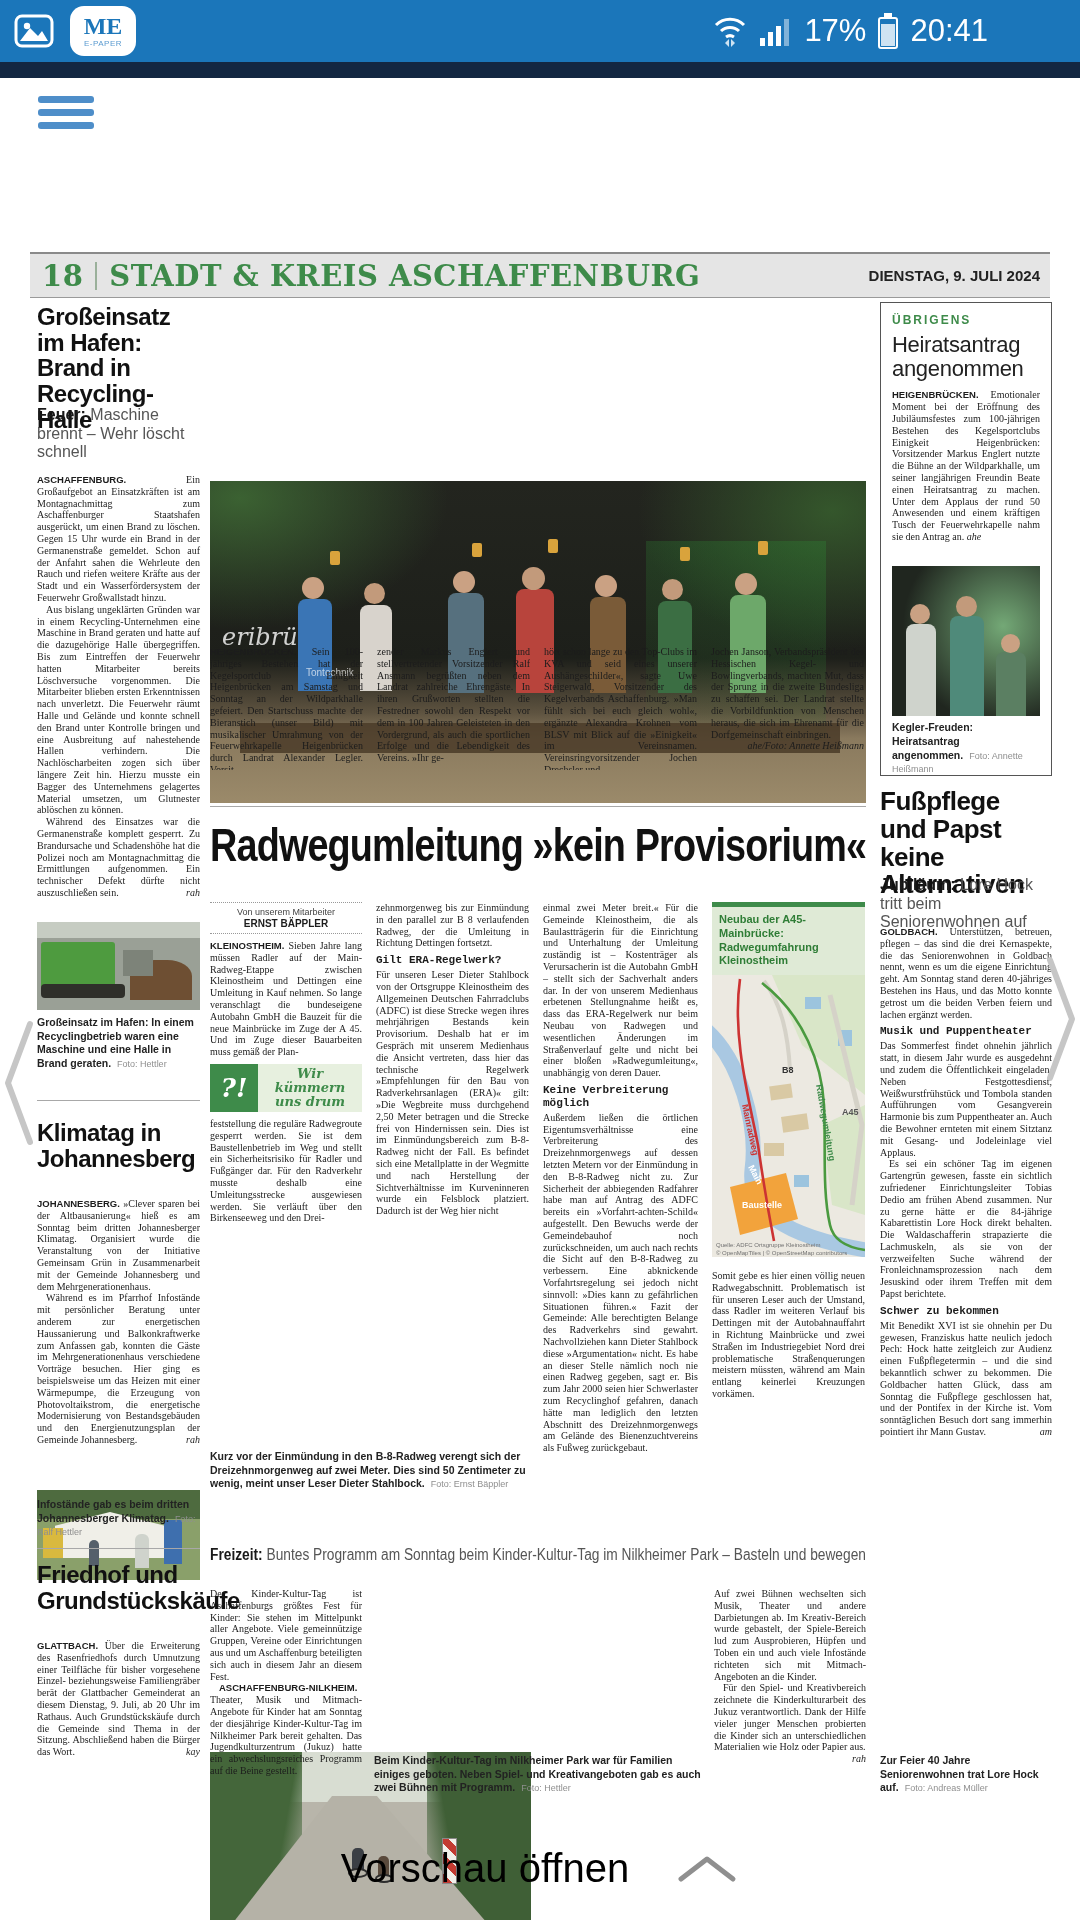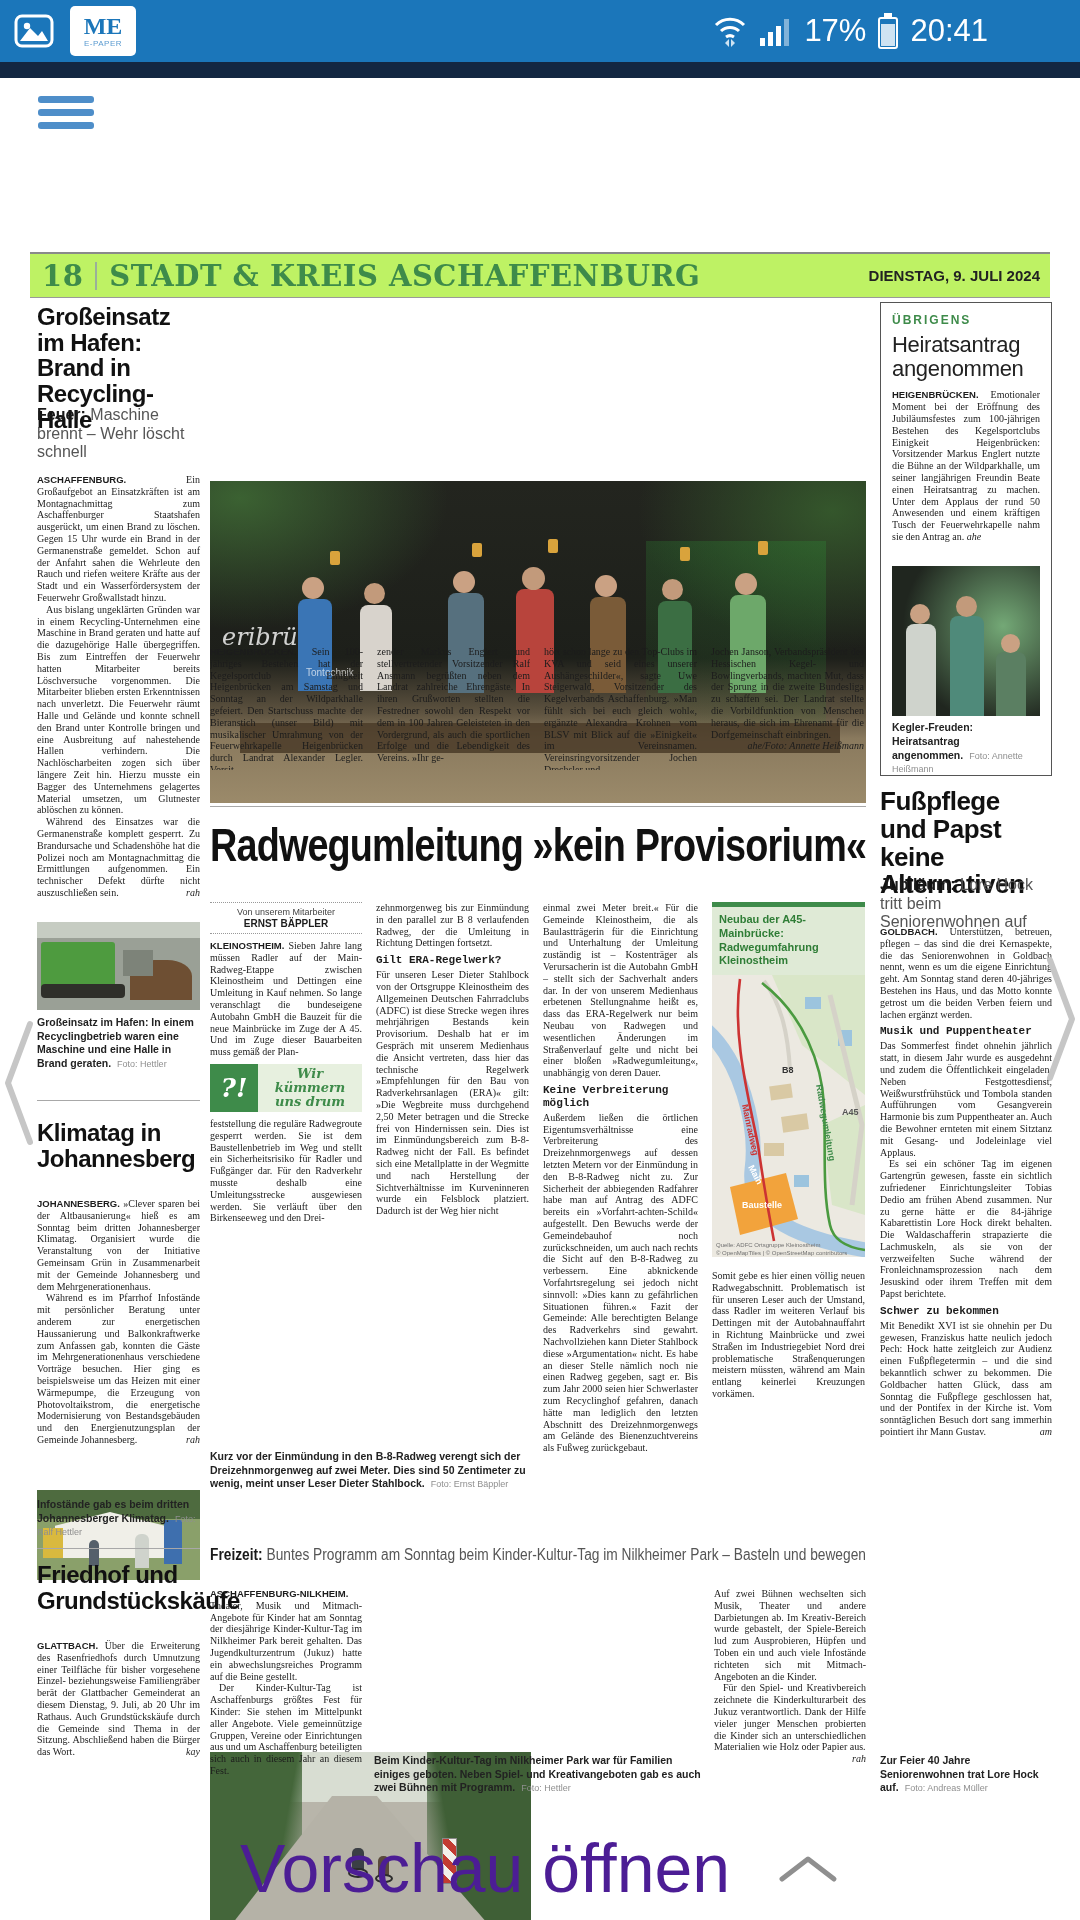--- a/index.html
+++ b/index.html
@@ -4,35 +4,35 @@
 <style>
   *{margin:0;padding:0;box-sizing:border-box}
   html,body{background:#fff}
   body{font-family:"Liberation Sans",sans-serif;color:#1c1c1c}
   #screen{position:relative;width:1080px;height:1920px;background:#fff;overflow:hidden}
   .abs{position:absolute}
 
   
   .statusbar{position:absolute;left:0;top:0;width:1080px;height:62px;background:#1b76ba;display:flex;align-items:center;padding:0 14px;color:#fff}
   .darkstrip{position:absolute;left:0;top:62px;width:1080px;height:16px;background:#132742}
-  .melogo{margin-left:16px;background:#fff;border-radius:5px;width:66px;height:50px;display:flex;flex-direction:column;align-items:center;justify-content:center;line-height:1}
+  .melogo{margin-left:16px;background:#fff;border-radius:14px;width:66px;height:50px;display:flex;flex-direction:column;align-items:center;justify-content:center;line-height:1}
   .melogo .l1{font-family:"Liberation Serif",serif;font-weight:bold;font-size:24px;color:#1b76ba}
   .melogo .l2{font-size:8px;color:#5b9bd0;letter-spacing:.5px;margin-top:2px}
   .sbright{margin-left:auto;display:flex;align-items:center;gap:12px;padding-right:78px}
   .sbtext{font-size:31px;font-weight:400;color:#fff}
   .battery{position:relative;width:20px;height:32px;border:2px solid #fff;border-radius:3px;margin-top:3px}
   .battery:before{content:"";position:absolute;left:4px;top:-6px;width:8px;height:4px;background:#fff}
   .battery .fill{position:absolute;left:1px;right:1px;bottom:1px;height:22px;background:#cfe3f2}
 
   
   .hamburger{position:absolute;left:38px;top:96px;width:56px;cursor:pointer}
   .hamburger span{display:block;height:7px;border-radius:3px;background:#4e8ec9;margin-bottom:6px}
 
   
-  .pageheader{position:absolute;left:30px;top:252px;width:1020px;height:46px;background:#bef264;border-top:2px solid #8a8a8a;border-bottom:1px solid #9a9a9a;display:flex;align-items:center}
+  .pageheader{position:absolute;left:30px;top:252px;width:1020px;height:46px;background:#e5e5e5;border-top:2px solid #8a8a8a;border-bottom:1px solid #9a9a9a;display:flex;align-items:center}
   .phnum,.phtitle{font-family:"DejaVu Serif",serif;font-weight:bold;color:#3e8b4a;font-size:29px;letter-spacing:.5px}
   .phnum{padding-left:12px}
   .phdiv{width:2px;height:28px;background:#9ab09a;margin:0 12px}
   .phdate{margin-left:auto;padding-right:10px;font-size:15px;font-weight:bold;color:#222}
 
   
   .h-lg{font-weight:bold;color:#111;letter-spacing:-.5px;line-height:1.07;font-size:24px}
   .fit{white-space:nowrap;display:inline-block}
   .kick{font-size:16px;line-height:1.16;color:#555}
   .kick b{color:#1a1a1a}
@@ -66,21 +66,21 @@
   
   .mapblock{width:153px}
   .maphead{border-top:5px solid #3e8b4a;background:#dfead6;padding:6px 7px 7px;color:#2f7d36;font-weight:bold;font-size:11px;line-height:1.25}
   .mapbody{position:relative}
   .mapattr{position:absolute;left:4px;bottom:3px;font-size:6px;line-height:1.3;color:#707070}
   .mapattr span{display:block}
 
   
   .navchev{position:absolute;cursor:pointer}
   .bottombar{position:absolute;left:0;top:1822px;width:1080px;height:92px;display:flex;align-items:center;justify-content:center;gap:46px;cursor:pointer}
-  .bottombar .txt{font-size:68px;color:#4c1d95;font-weight:400}
+  .bottombar .txt{font-size:40px;color:#000000;font-weight:400}
 </style>
 </head>
 <body>
 
 <div id="screen">
 
   <div class="statusbar">
     <svg width="40" height="36" viewBox="0 0 40 36">
       <rect x="2" y="3" width="36" height="30" rx="6" fill="none" stroke="#fff" stroke-width="3"></rect>
       <circle cx="13" cy="13" r="3.2" fill="#fff"></circle>
@@ -294,22 +294,22 @@
     <div style="position:absolute;left:165px;top:122px;width:18px;height:9px;border:2px solid #2c2c2c;border-radius:50%;background:none"></div>
   </div>
   <div class="abs cap" style="left:210px;top:1450px;width:321px">
     <span>Kurz vor der Einmündung in den B-8-Radweg verengt sich der Dreizehnmorgenweg auf zwei Meter. Dies sind 50 Zentimeter zu wenig, meint unser Leser Dieter Stahlbock.</span><span class="capc">Foto: Ernst Bäppler</span>
   </div>
 
   <div class="abs" style="left:210px;top:1546px;width:656px">
     <span class="fit kick" style="transform-origin: left center; transform: scaleX(0.858639);"><b>Freizeit:</b> <span>Buntes Programm am Sonntag beim Kinder-Kultur-Tag im Nilkheimer Park – Basteln und bewegen</span></span>
   </div>
   <div class="abs bt" style="left:210px;top:1588px;width:152px;height:208px">
+    <p><span>Der Kinder-Kultur-Tag ist Aschaffenburgs größtes Fest für Kinder: Sie stehen im Mittelpunkt aller Angebote. Viele gemeinnützige Gruppen, Vereine oder Einrichtungen aus und um Aschaffenburg beteiligten sich auch in diesem Jahr an diesem Fest.</span></p>
     <p><b class="lead">ASCHAFFENBURG-NILKHEIM.</b> <span>Theater, Musik und Mitmach-Angebote für Kinder hat am Sonntag der diesjährige Kinder-Kultur-Tag im Nilkheimer Park bereit gehalten. Das Jugendkulturzentrum (Jukuz) hatte ein abwechslungsreiches Programm auf die Beine gestellt.</span></p>
-    <p><span>Der Kinder-Kultur-Tag ist Aschaffenburgs größtes Fest für Kinder: Sie stehen im Mittelpunkt aller Angebote. Viele gemeinnützige Gruppen, Vereine oder Einrichtungen aus und um Aschaffenburg beteiligten sich auch in diesem Jahr an diesem Fest.</span></p>
   </div>
 
   <div class="abs cap" style="left:374px;top:1754px;width:328px">
     <span>Beim Kinder-Kultur-Tag im Nilkheimer Park war für Familien einiges geboten. Neben Spiel- und Kreativangeboten gab es auch zwei Bühnen mit Programm.</span><span class="capc">Foto: Hettler</span>
   </div>
   <div class="abs bt" style="left:714px;top:1588px;width:152px;height:215px">
     <p><span>Auf zwei Bühnen wechselten sich Musik, Theater und andere Darbietungen ab. Im Kreativ-Bereich wurde gebastelt, der Spiele-Bereich lud zum Ausprobieren, Hüpfen und Toben ein und auch viele Infostände richteten sich mit Mitmach-Angeboten an die Kinder.</span></p>
     <p><span>Für den Spiel- und Kreativbereich zeichnete die Kinderkulturarbeit des Jukuz verantwortlich. Dank der Hilfe vieler junger Menschen probierten die Kinder sich an unterschiedlichen Materialien wie Holz oder Papier aus.</span><span class="author">rah</span></p>
   </div>
 

